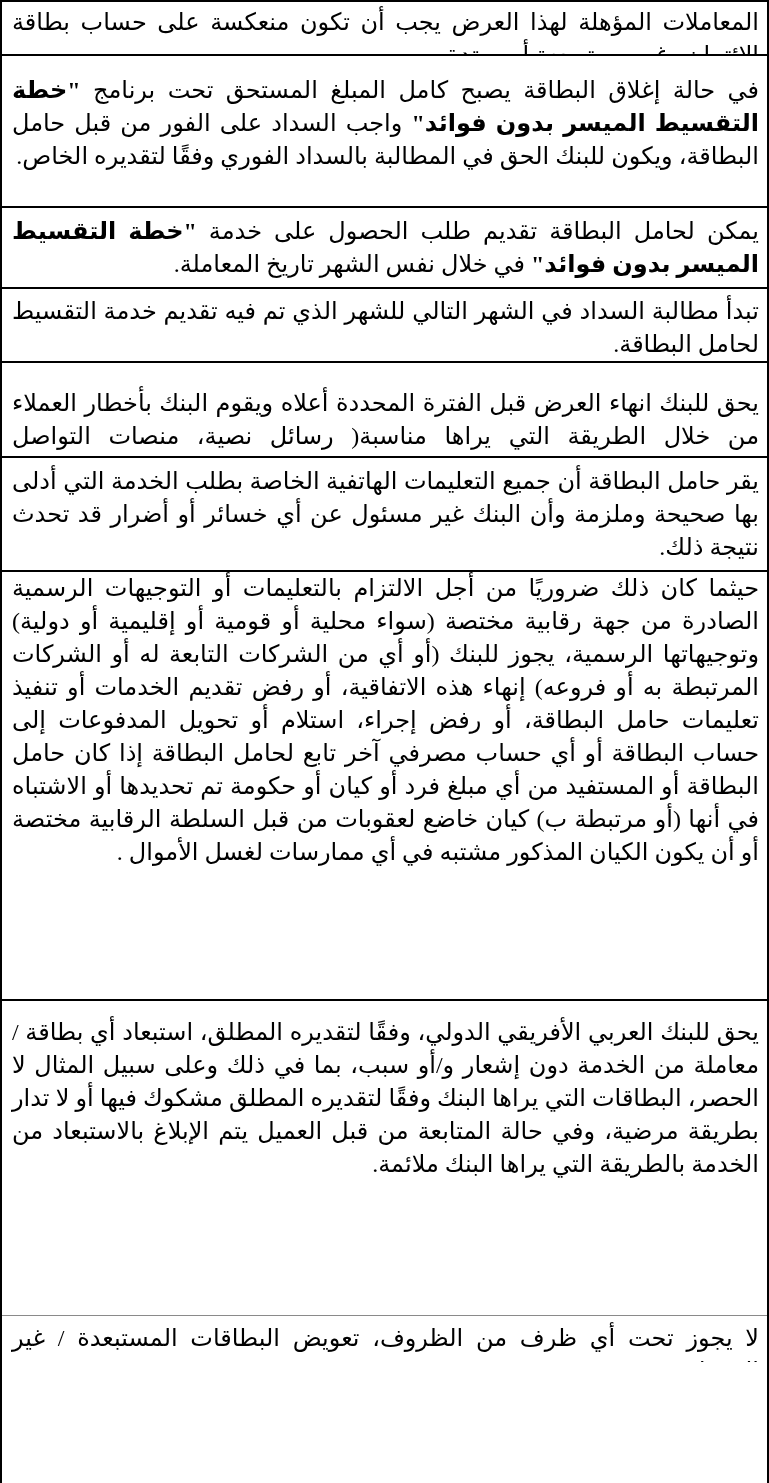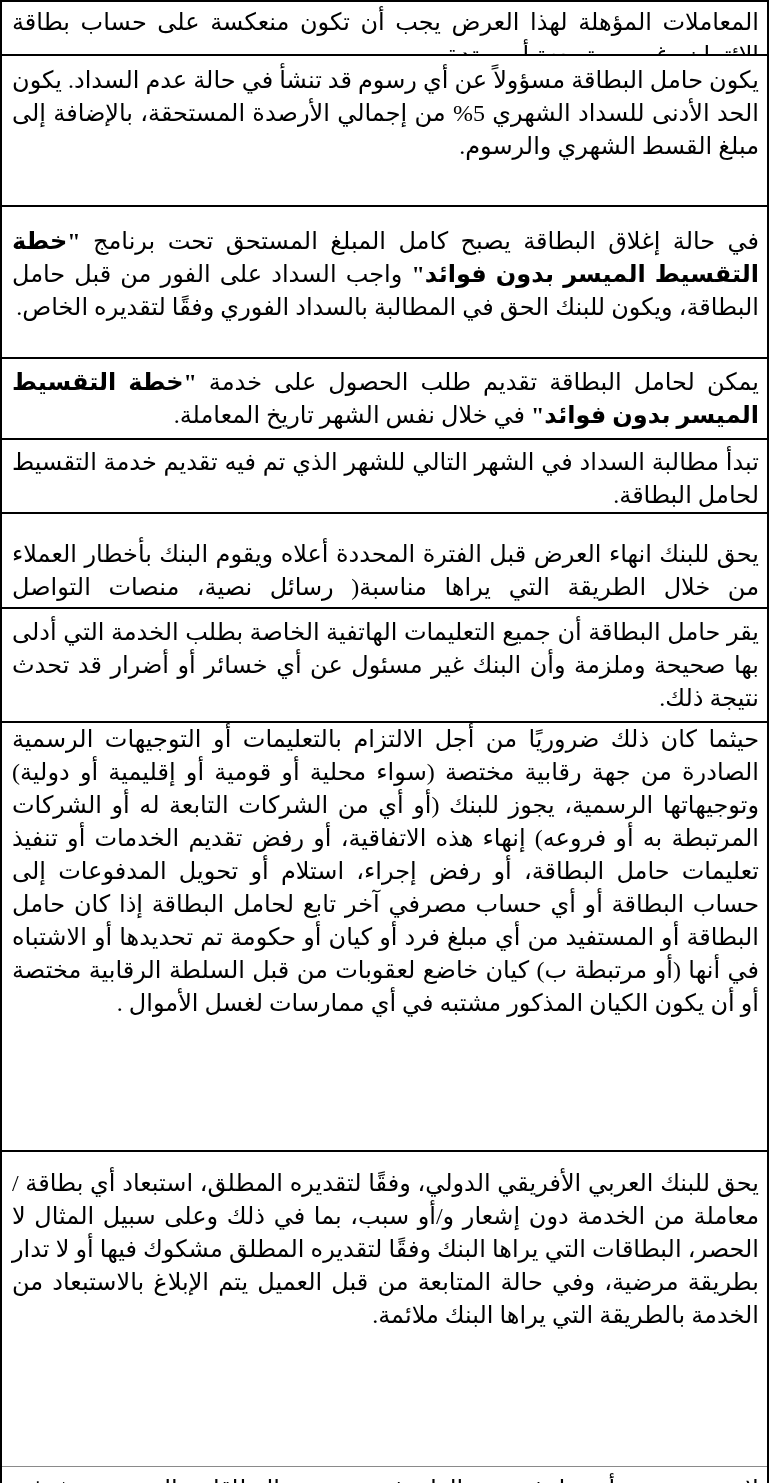--- a/index.html
+++ b/index.html
@@ -56,23 +56,20 @@
   .r9  { height: 315px; padding-top: 15px; border-bottom: 1px solid #8a8a8a; }
   .r10 { height: 46px;  padding-top: 6px; border-bottom: none; }
 </style>
 </head>
 <body>
 
 <div class="doc-table" dir="rtl">
   <div class="row r1">
     <p class="cell-text"><span>المعاملات المؤهلة لهذا العرض يجب أن تكون منعكسة على حساب بطاقة الائتمان وغير مسترجعة أو مرتدة.</span></p>
   </div>
-  <div class="row r2">
-    <p class="cell-text"><span>يكون حامل البطاقة مسؤولاً عن أي رسوم قد تنشأ في حالة عدم السداد. يكون الحد الأدنى للسداد الشهري 5% من إجمالي الأرصدة المستحقة، بالإضافة إلى مبلغ القسط الشهري والرسوم.</span></p>
-  </div>
   <div class="row r3">
     <p class="cell-text"><span>في حالة إغلاق البطاقة يصبح كامل المبلغ المستحق تحت برنامج </span><b>"خطة التقسيط الميسر بدون فوائد"</b><span> واجب السداد على الفور من قبل حامل البطاقة، ويكون للبنك الحق في المطالبة بالسداد الفوري وفقًا لتقديره الخاص.</span></p>
   </div>
   <div class="row r5">
     <p class="cell-text"><span>يمكن لحامل البطاقة تقديم طلب الحصول على خدمة </span><b>"خطة التقسيط الميسر بدون فوائد"</b><span> في خلال نفس الشهر تاريخ المعاملة.</span></p>
   </div>
   <div class="row r4">
     <p class="cell-text"><span>تبدأ مطالبة السداد في الشهر التالي للشهر الذي تم فيه تقديم خدمة التقسيط لحامل البطاقة.</span></p>
   </div>
   <div class="row r6">

